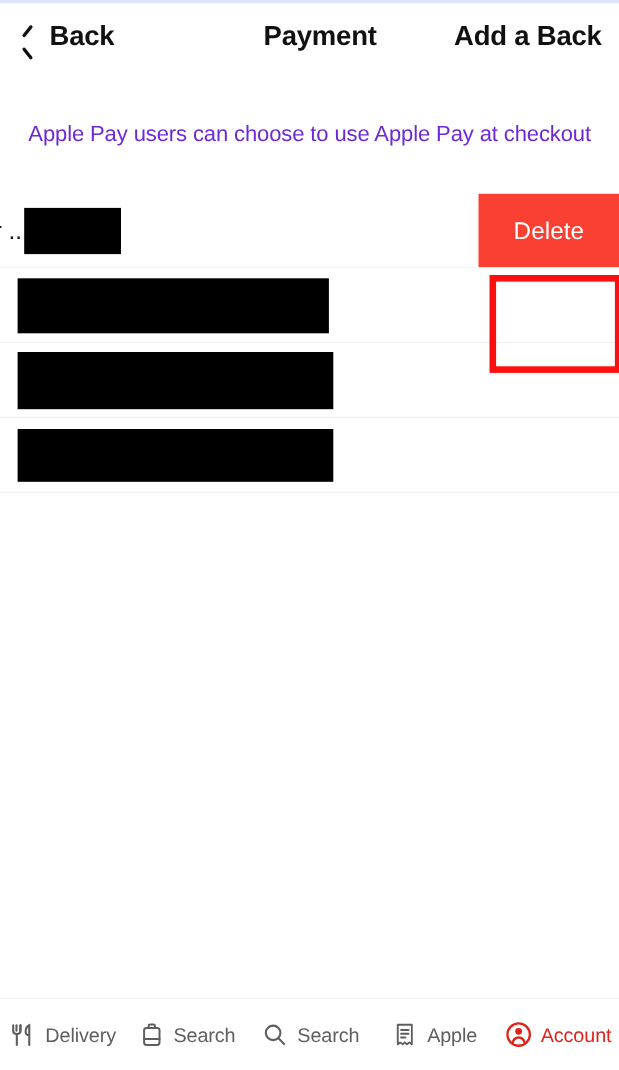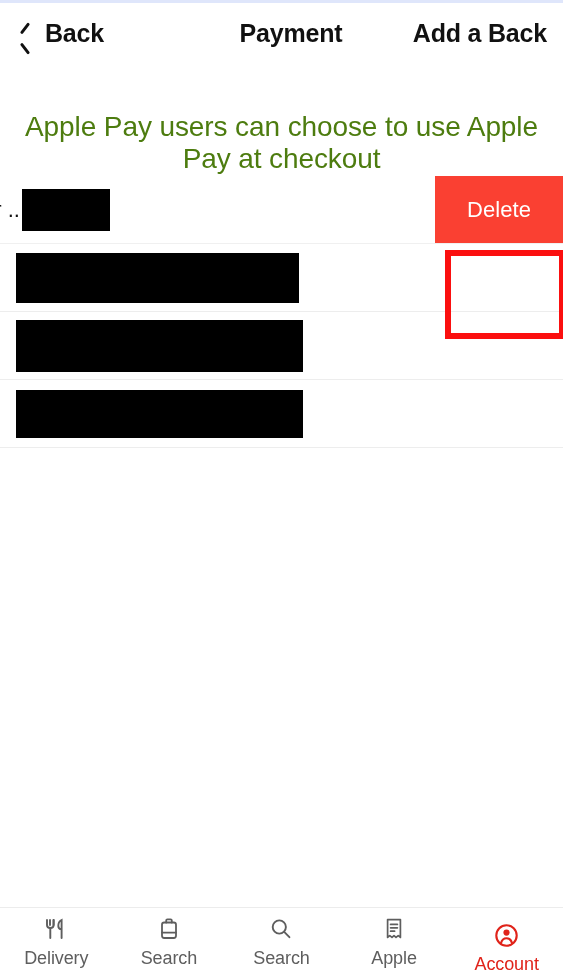--- a/index.html
+++ b/index.html
@@ -108,22 +108,22 @@
   
   .content {
     flex: 1 1 auto;
     position: relative;
     background: #ffffff;
     overflow: hidden;
   }
 
   .info-note {
     text-align: center;
-    font-size: 28px;
-    color: #4d7c0f;
+    font-size: 20px;
+    color: #6d28d9;
     letter-spacing: -0.1px;
     padding: 45px 10px 0 10px;
   }
 
   .card-list {
     position: absolute;
     top: 110px;
     left: 0;
     width: 563px;
   }
@@ -205,28 +205,28 @@
     height: 66px;
     background: #ffffff;
     border-top: 1px solid #ececec;
     display: flex;
     align-items: stretch;
   }
 
   .tab {
     flex: 1 1 20%;
     display: flex;
-    flex-direction: column;
+    flex-direction: row;
     align-items: center;
     justify-content: center;
     gap: 6px;
     cursor: pointer;
     color: #5e5e5e;
   }
-  .tab.active { color: #e0231a; justify-content: flex-end; }
+  .tab.active { color: #e0231a; }
 
   .tab-icon {
     width: 28px;
     height: 28px;
     display: flex;
     align-items: center;
     justify-content: center;
   }
   .tab-icon svg { display: block; }
 

